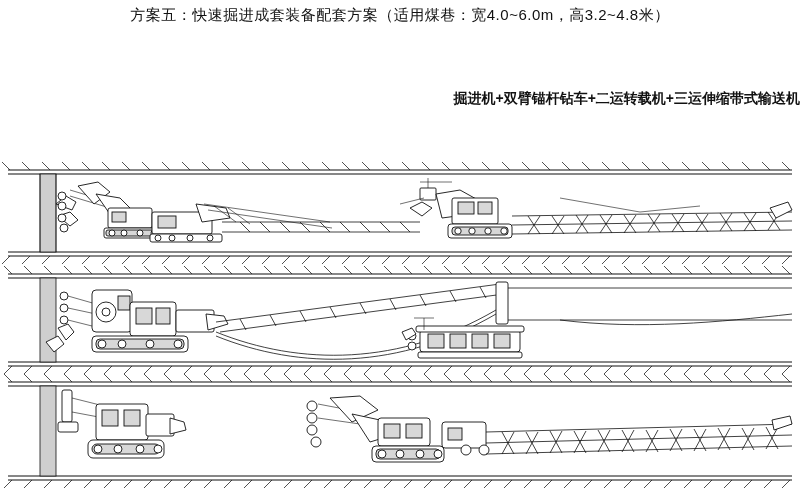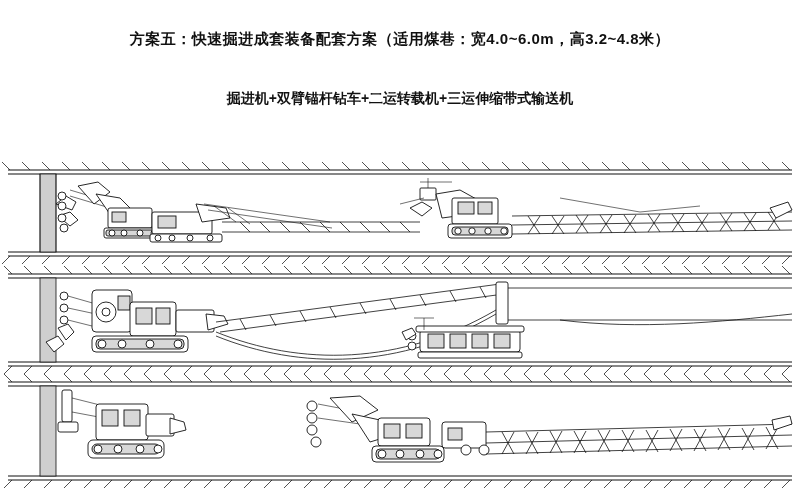--- a/index.html
+++ b/index.html
@@ -19,32 +19,31 @@
     position: absolute;
     inset: 0;
   }
   .title {
     position: absolute;
     top: 6px;
     left: 0;
     width: 800px;
     text-align: center;
     font-size: 15px;
-    font-weight: bold;
+    font-weight: normal;
     letter-spacing: 0.5px;
     color: #111111;
     white-space: nowrap;
-    margin-top: 24px;
   }
   .subtitle {
     position: absolute;
     top: 90px;
     left: 0;
     width: 800px;
-    text-align: center;
+    text-align: right;
     font-size: 14px;
     font-weight: bold;
     color: #111111;
     white-space: nowrap;
   }
   .diagram {
     position: absolute;
     top: 160px;
     left: 0;
     width: 800px;

